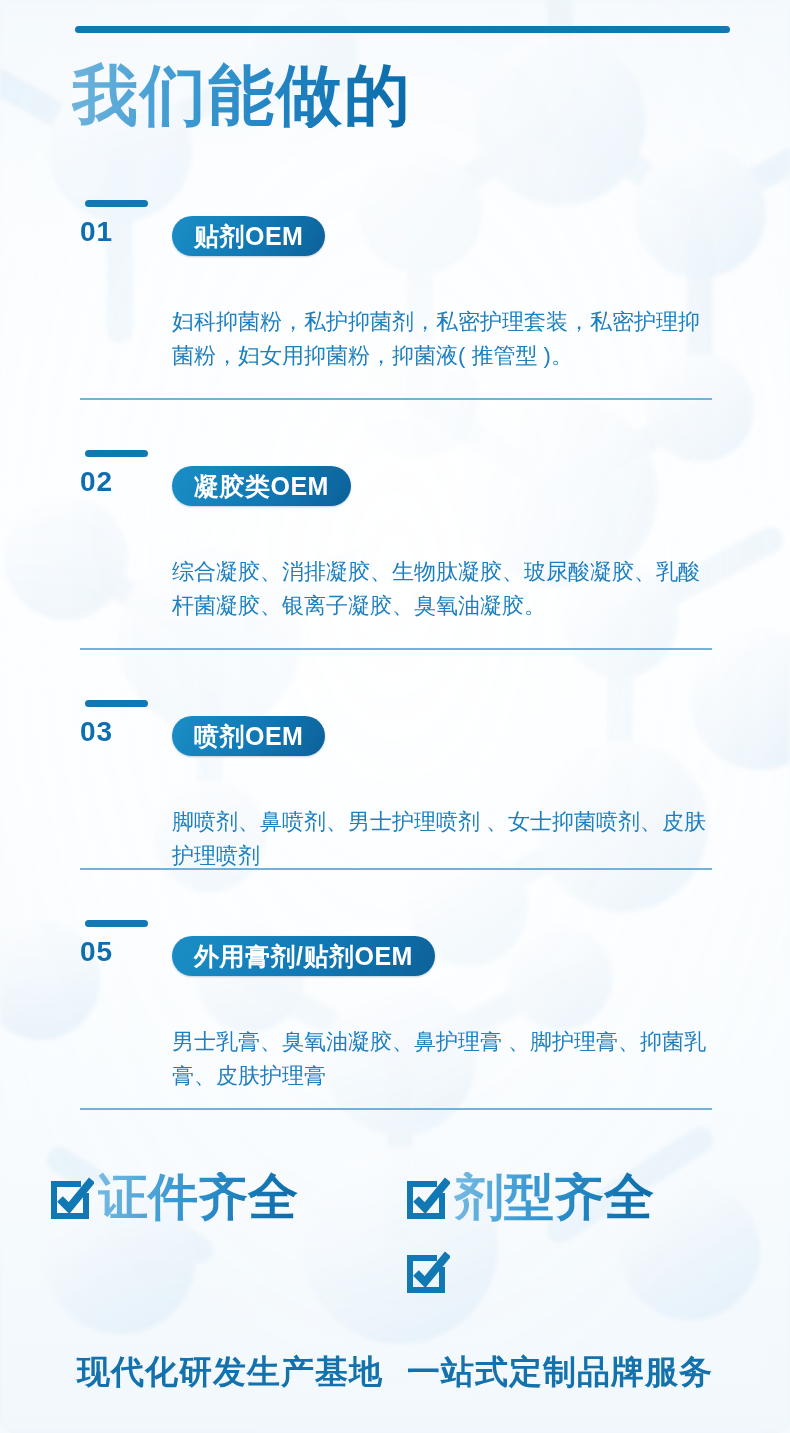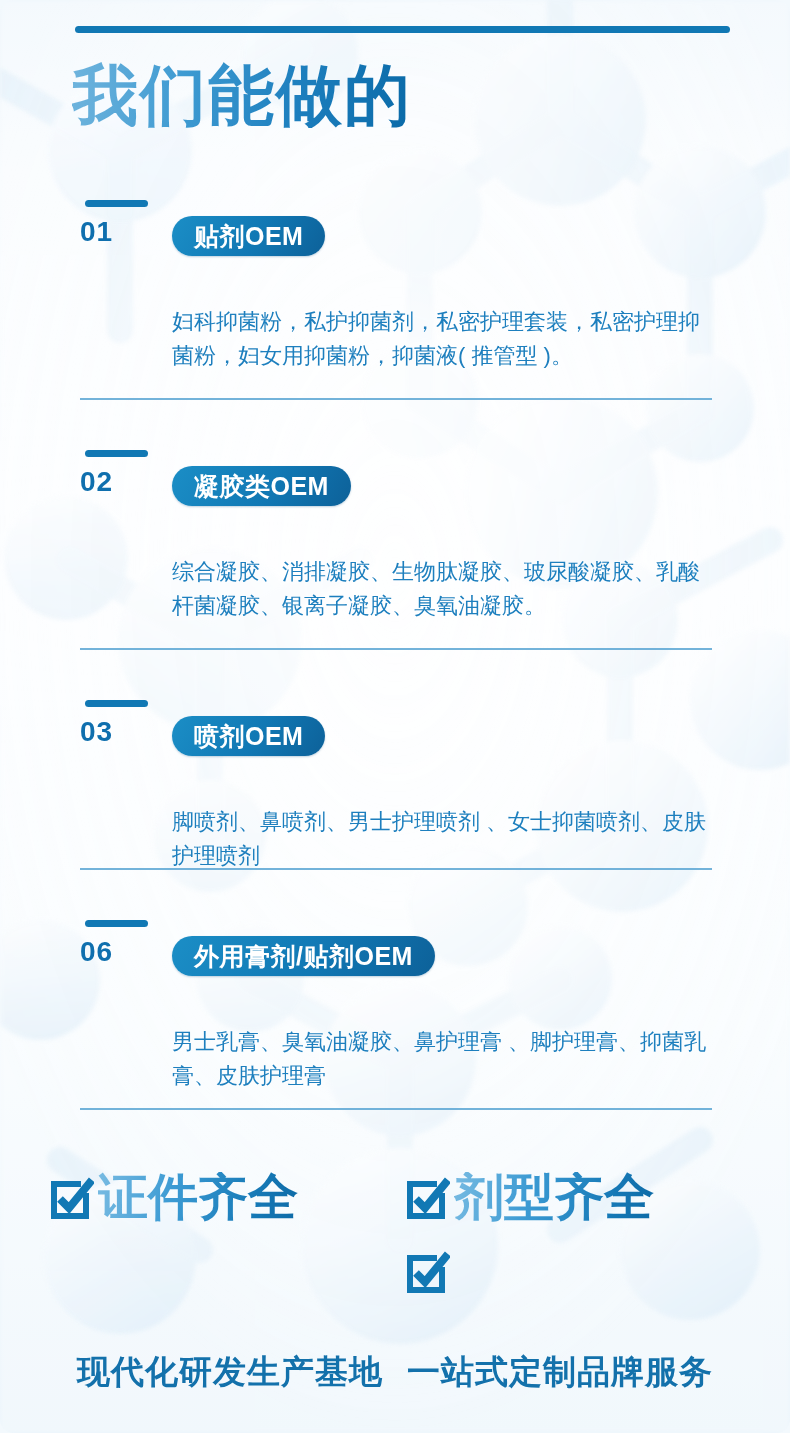--- a/index.html
+++ b/index.html
@@ -173,21 +173,21 @@
   <div class="item" style="top:700px">
     <div class="dash"></div>
     <div class="num">03</div>
     <div class="pill">喷剂OEM</div>
     <div class="desc">脚喷剂、鼻喷剂、男士护理喷剂 、女士抑菌喷剂、皮肤护理喷剂</div>
   </div>
   <div class="divider" style="top:868px"></div>
 
   <div class="item" style="top:920px">
     <div class="dash"></div>
-    <div class="num">06</div>
+    <div class="num">05</div>
     <div class="pill">外用膏剂/贴剂OEM</div>
     <div class="desc">男士乳膏、臭氧油凝胶、鼻护理膏 、脚护理膏、抑菌乳膏、皮肤护理膏</div>
   </div>
   <div class="divider" style="top:1108px"></div>
 
   <div class="features">
 
     <div class="feat-row" style="top:0">
       <div class="feat" style="left:48px">
         <span class="chk">

